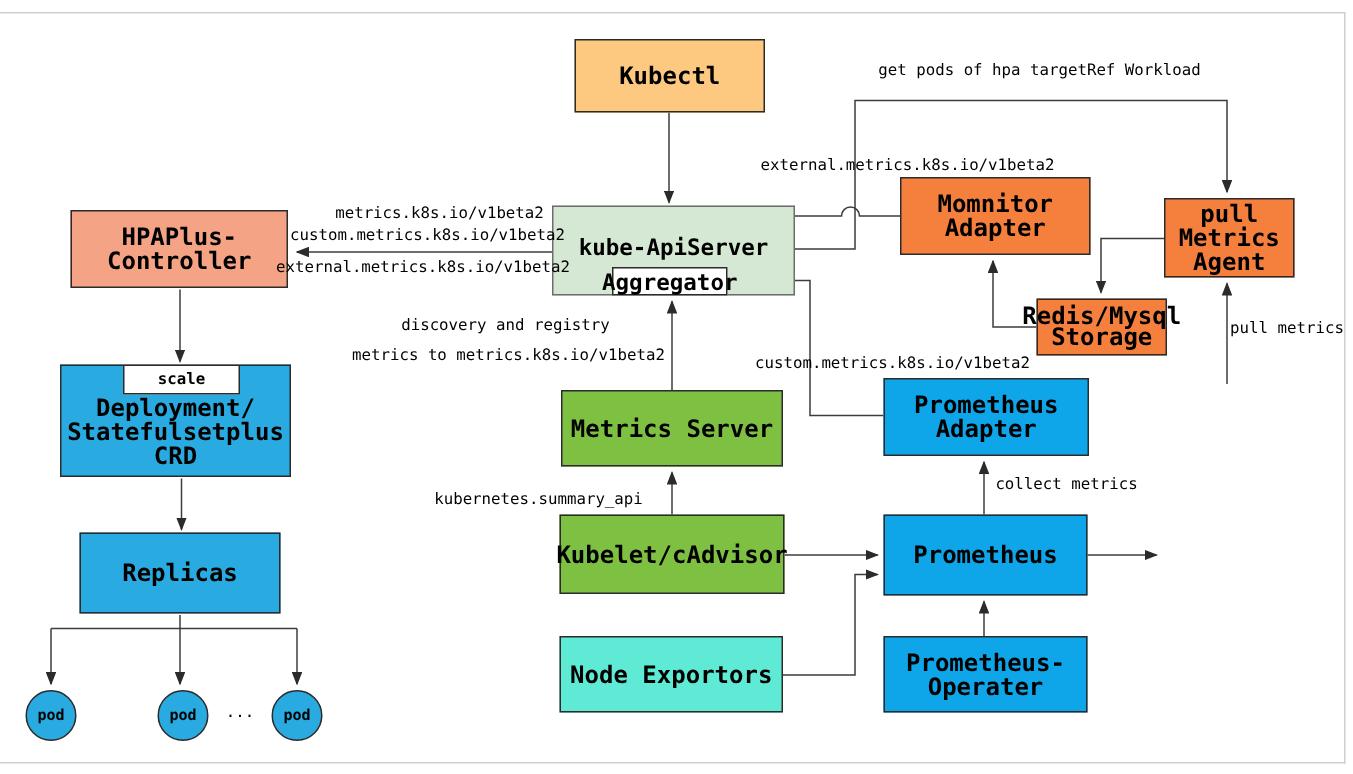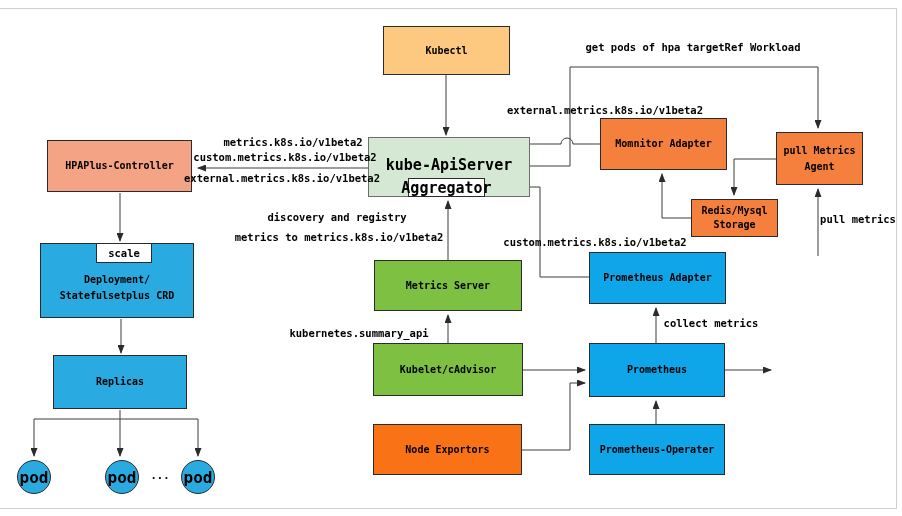--- a/index.html
+++ b/index.html
@@ -8,41 +8,41 @@
     font-family:"DejaVu Sans Mono","Liberation Mono",monospace;color:#000;
   }
   #frame{
     position:absolute;left:0;top:8px;width:896px;height:499px;
     border-top:1px solid #cfcfcf;border-right:1px solid #cfcfcf;border-bottom:1px solid #cfcfcf;
     pointer-events:none;
   }
   svg.wires{position:absolute;left:0;top:0;pointer-events:none;}
   .node{
     position:absolute;display:flex;align-items:center;justify-content:center;
-    text-align:center;font-size:10px;font-weight:bold;line-height:16px;
+    text-align:center;font-size:16px;font-weight:bold;line-height:16px;
     white-space:pre-line;border:1px solid #2b2b2b;box-sizing:border-box;
   }
   .tan{background:#fdc87f;}
   .salmon{background:#f5a385;}
   .palegreen{background:#d5e8d4;border-color:#6d6d6d;}
   .orange{background:#f5803e;}
   .green{background:#7ec142;}
   .blue{background:#0ea5e9;}
   .cyan{background:#29abe2;}
-  .gold{background:#f97316;}
+  .gold{background:#5eead4;}
   .white{background:#ffffff;}
   .pod{
     position:absolute;width:34px;height:34px;border-radius:50%;
     background:#29abe2;border:1px solid #2b2b2b;box-sizing:border-box;
     display:flex;align-items:center;justify-content:center;
-    font-size:16px;font-weight:bold;
+    font-size:10px;font-weight:bold;
   }
   .edge-label{
     position:absolute;transform:translate(-50%,-50%);
-    font-size:10.5px;font-weight:bold;white-space:nowrap;color:#000;
+    font-size:10.5px;font-weight:normal;white-space:nowrap;color:#000;
   }
   .inner-label{
     position:absolute;text-align:center;font-size:15px;font-weight:bold;white-space:nowrap;
   }
 </style>
 </head>
 <body>
 
 <div id="canvas">
 
@@ -95,21 +95,21 @@
   <div class="node orange" style="left:691px;top:199px;width:87px;height:38px;line-height:14px">Redis/Mysql
 Storage</div>
 
   <div class="node green" style="left:374px;top:260px;width:148px;height:51px">Metrics Server</div>
 
   <div class="node blue" style="left:589px;top:252px;width:137px;height:52px">Prometheus Adapter</div>
 
 
   <div class="node cyan" style="left:40px;top:243px;width:154px;height:75px;padding-top:14px">Deployment/
 Statefulsetplus CRD</div>
-  <div class="node white" style="left:96px;top:243px;width:56px;height:20px;font-size:10.5px">scale</div>
+  <div class="node white" style="left:82px;top:243px;width:78px;height:20px;font-size:10.5px">scale</div>
 
   <div class="node green" style="left:373px;top:343px;width:150px;height:53px">Kubelet/cAdvisor</div>
 
   <div class="node blue" style="left:589px;top:343px;width:136px;height:54px">Prometheus</div>
 
 
   <div class="node cyan" style="left:53px;top:355px;width:134px;height:54px">Replicas</div>
 
   <div class="node gold" style="left:373px;top:424px;width:149px;height:51px">Node Exportors</div>
 

